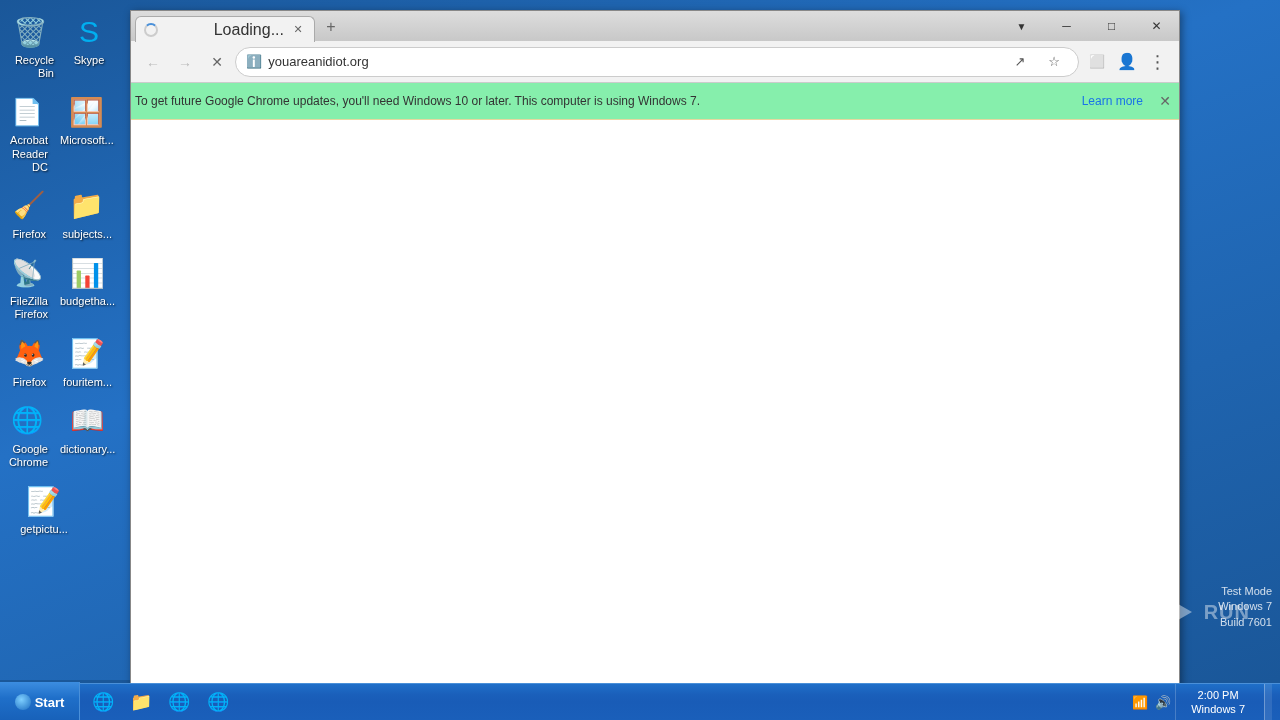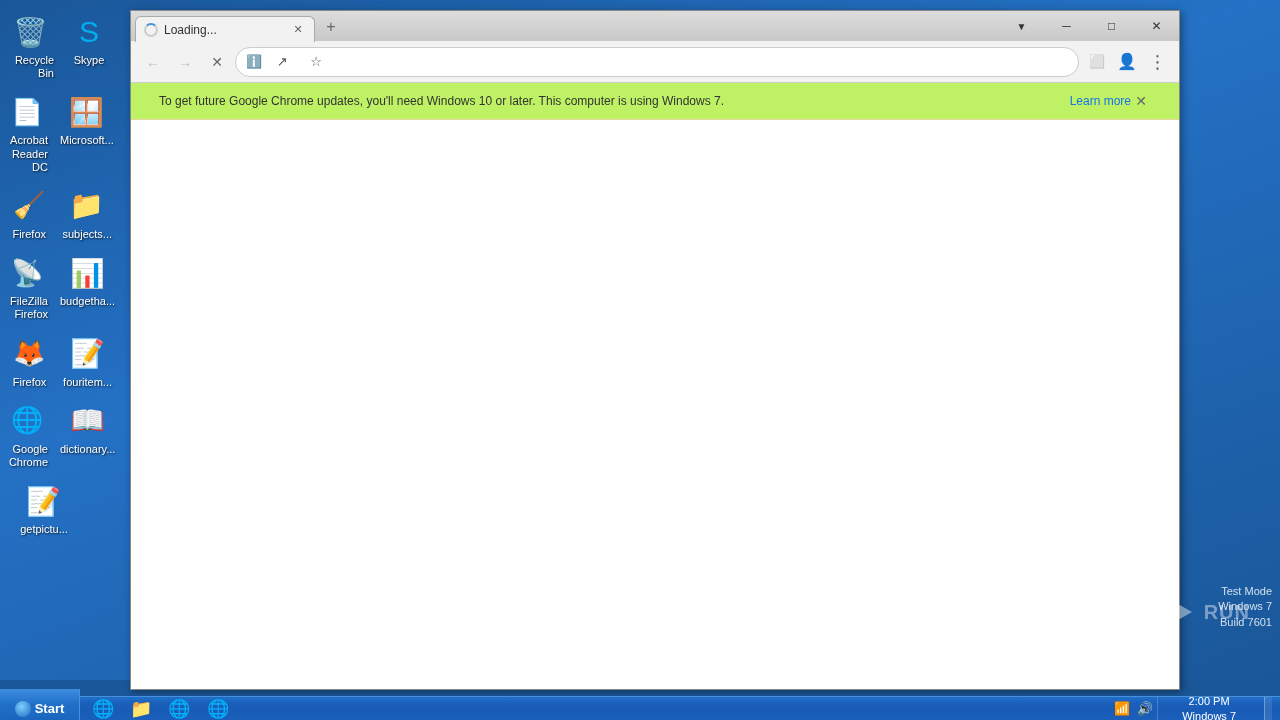--- a/index.html
+++ b/index.html
@@ -55,21 +55,21 @@
       text-shadow: 1px 1px 2px rgba(0,0,0,0.8);
       word-wrap: break-word;
       max-width: 76px;
       line-height: 1.2;
     }
 
     
     .taskbar {
       position: absolute;
       bottom: 0; left: 0; right: 0;
-      height: 24px;
+      height: 37px;
       background: linear-gradient(to bottom, #1f6fc9 0%, #1a5fba 30%, #195cb7 50%, #1a5fba 100%);
       border-top: 1px solid #4a90d9;
       display: flex;
       align-items: center;
     }
 
     .start-button {
       height: 40px;
       width: 80px;
       background: linear-gradient(to bottom, #3c8de0, #1f6fc9 40%, #1760b8);
@@ -128,21 +128,21 @@
       font-size: 14px;
     }
     .clock-area {
       display: flex;
       flex-direction: column;
       align-items: center;
       justify-content: center;
       color: white;
       font-size: 11px;
       line-height: 1.3;
-      padding: 0 24px;
+      padding: 0 15px;
       height: 100%;
       border-left: 1px solid rgba(255,255,255,0.2);
       cursor: pointer;
     }
 
     .show-desktop-btn {
       width: 8px;
       height: 100%;
       background: rgba(255,255,255,0.1);
       border-left: 1px solid rgba(255,255,255,0.3);
@@ -199,21 +199,22 @@
       flex-shrink: 0;
     }
     @keyframes spin {
       to { transform: rotate(360deg); }
     }
     .tab-title {
       flex: 1;
       overflow: hidden;
       text-overflow: ellipsis;
       white-space: nowrap;
-      font-size: 12px;
+      font-size: 16px;
+      text-align: right;
     }
     .tab-close {
       width: 16px;
       height: 16px;
       border-radius: 50%;
       display: flex;
       align-items: center;
       justify-content: center;
       cursor: pointer;
       font-size: 11px;
@@ -312,28 +313,28 @@
       justify-content: center;
       cursor: pointer;
       color: #555;
       font-size: 15px;
       border: none;
       background: none;
     }
 
     
     .chrome-infobar {
-      background: #bef264;
+      background: #86efac;
       border-bottom: 1px solid #e8d8a0;
-      padding: 8px 28px;
+      padding: 8px 4px;
       display: flex;
       align-items: center;
       font-size: 12px;
       color: #333;
-      gap: 0;
+      gap: 12px;
     }
     .infobar-text {
       flex: 1;
     }
     .infobar-link {
       color: #1a73e8;
       cursor: pointer;
       text-decoration: none;
       font-size: 12px;
     }
@@ -486,20 +487,21 @@
       </div>
     </div>
 
     <div class="chrome-toolbar">
       <button class="nav-btn disabled">←</button>
       <button class="nav-btn disabled">→</button>
       <button class="nav-btn" style="color:#666;">✕</button>
 
       <div class="address-bar-container">
         <span class="security-icon">ℹ️</span>
+        <input class="address-input" type="text" value="youareanidiot.org" style="">
         <div class="toolbar-btn" style="font-size:13px;">↗</div>
         <div class="toolbar-btn" style="font-size:13px;">☆</div>
       </div>
 
       <div class="toolbar-actions">
         <div class="toolbar-btn" style="font-size:13px;">⬜</div>
         <div class="toolbar-btn" style="font-size:16px;">👤</div>
         <div class="toolbar-btn" style="font-size:18px; letter-spacing:-1px;">⋮</div>
       </div>
     </div>

